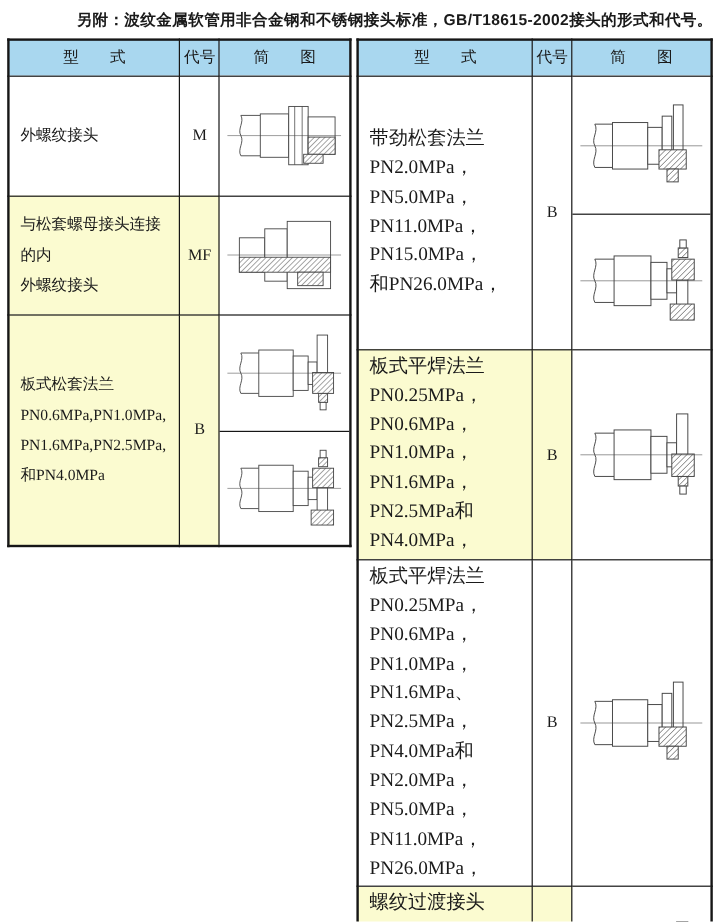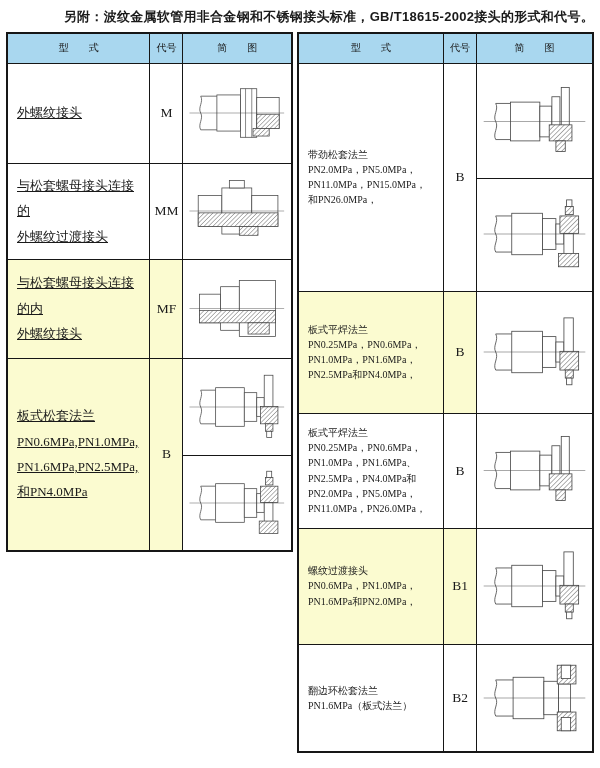--- a/index.html
+++ b/index.html
@@ -11,28 +11,28 @@
   .title{
     font-family:"Liberation Sans","DejaVu Sans",sans-serif;
     font-weight:bold;font-size:13px;line-height:16px;
     padding:9px 6px 7px 6px;letter-spacing:0.3px;text-align:right;
   }
   .tables{display:flex;gap:4px;padding:0 6px;align-items:flex-start;}
   table{border-collapse:collapse;table-layout:fixed;border:2px solid #161616;}
   th,td{border:1.5px solid #161616;box-sizing:border-box;}
   th{
     background:var(--header-bg,#a9d7ef);
-    font-weight:normal;font-size:10px;height:30px;padding:0;
+    font-weight:normal;font-size:13px;height:30px;padding:0;
   }
   td.type{
     font-size:13px;text-align:left;vertical-align:middle;
     padding:2px 9px;white-space:pre-line;
   }
-  .ltable td.type{line-height:1.95;text-decoration:underline;}
-  .rtable td.type{font-size:10px;line-height:1.52;}
+  .ltable td.type{line-height:1.95;}
+  .rtable td.type{font-size:16px;line-height:1.52;}
   td.code{text-align:center;vertical-align:middle;font-size:13.5px;padding:0;}
   tr.hl td.type, tr.hl td.code{background:var(--hl-bg,#fbfbd0);}
   td.diag{padding:0;vertical-align:middle;background:#fff;}
   .dwrap{width:100%;box-sizing:border-box;padding:3px 4px;display:flex;align-items:center;justify-content:center;}
   .half2{border-top:1.5px solid #161616;}
   svg{display:block;}
 </style>
 </head>
 <body>
 
@@ -70,44 +70,20 @@
                 <line x1="94" y1="16" x2="94" y2="94" stroke="#444444" stroke-width="1"></line>
                 <line x1="104" y1="16" x2="104" y2="94" stroke="#444444" stroke-width="1"></line>
                 <rect x="112" y="30" width="36" height="50" fill="#fff" stroke="#444444" stroke-width="1.2"></rect>
                 <rect x="112" y="57" width="36" height="23" fill="url(#hp0)" stroke="#444444" stroke-width="1.2"></rect>
                 <rect x="106" y="80" width="26" height="12" fill="url(#hp0)" stroke="#444444" stroke-width="1.2"></rect>
                 <line x1="4" y1="55" x2="156" y2="55" stroke="#444444" stroke-width="0.7"></line>
               </svg>
             </div>
           </td>
     </tr>
-    <tr style="height:96px">
-      <td class="type">与松套螺母接头连接的
-外螺纹过渡接头</td>
-      <td class="code">MM</td>
-      <td class="diag">
-            <div class="dwrap" style="height:92px">
-              <svg viewBox="0 0 160 110" width="100%" height="100%" preserveAspectRatio="xMidYMid meet">
-                <defs>
-                  <pattern id="hp2" width="5" height="5" patternUnits="userSpaceOnUse" patternTransform="rotate(45)">
-                    <rect width="5" height="5" fill="#fff"></rect>
-                    <line x1="0" y1="0" x2="0" y2="5" stroke="#555" stroke-width="1.4"></line>
-                  </pattern>
-                </defs>
-                <rect x="18" y="30" width="38" height="50" fill="#fff" stroke="#444444" stroke-width="1.2"></rect>
-                <rect x="56" y="18" width="48" height="74" fill="#fff" stroke="#444444" stroke-width="1.2"></rect>
-                <rect x="68" y="6" width="24" height="12" fill="#fff" stroke="#444444" stroke-width="1.2"></rect>
-                <rect x="104" y="30" width="42" height="50" fill="#fff" stroke="#444444" stroke-width="1.2"></rect>
-                <rect x="18" y="58" width="128" height="22" fill="url(#hp2)" stroke="#444444" stroke-width="1.2"></rect>
-                <rect x="84" y="80" width="30" height="14" fill="url(#hp2)" stroke="#444444" stroke-width="1.2"></rect>
-                <line x1="4" y1="55" x2="156" y2="55" stroke="#444444" stroke-width="0.7"></line>
-              </svg>
-            </div>
-          </td>
-    </tr>
     <tr class="hl" style="height:99px">
       <td class="type">与松套螺母接头连接的内
 外螺纹接头</td>
       <td class="code">MF</td>
       <td class="diag">
             <div class="dwrap" style="height:95px">
               <svg viewBox="0 0 160 110" width="100%" height="100%" preserveAspectRatio="xMidYMid meet">
                 <defs>
                   <pattern id="hp3" width="5" height="5" patternUnits="userSpaceOnUse" patternTransform="rotate(45)">
                     <rect width="5" height="5" fill="#fff"></rect>

